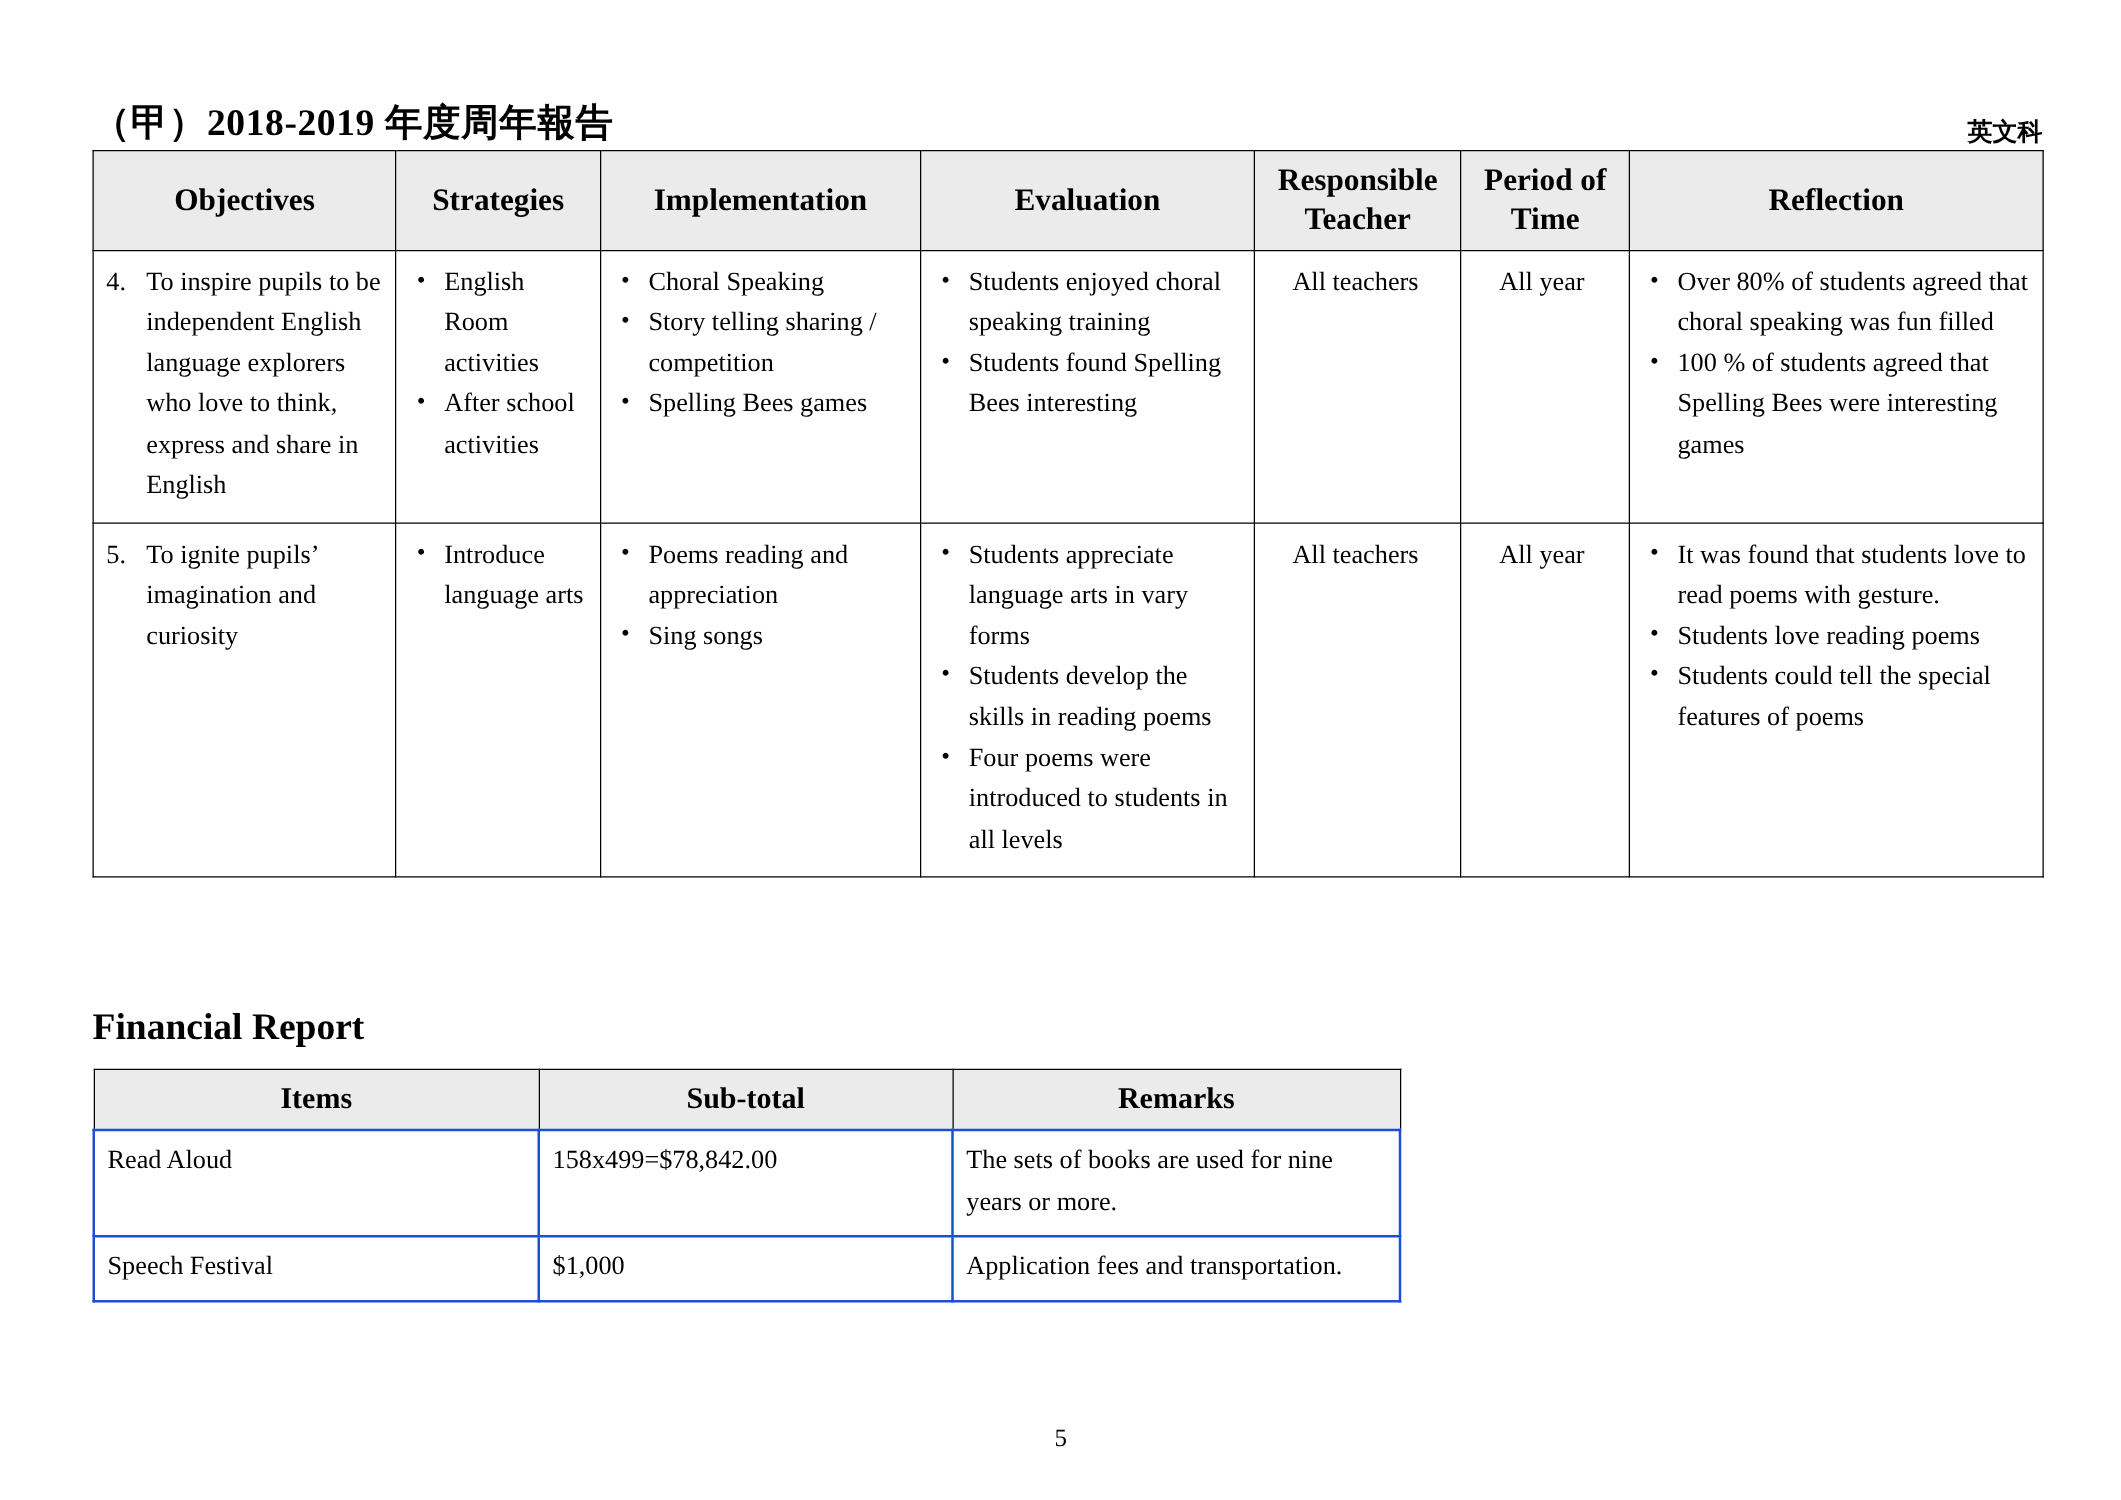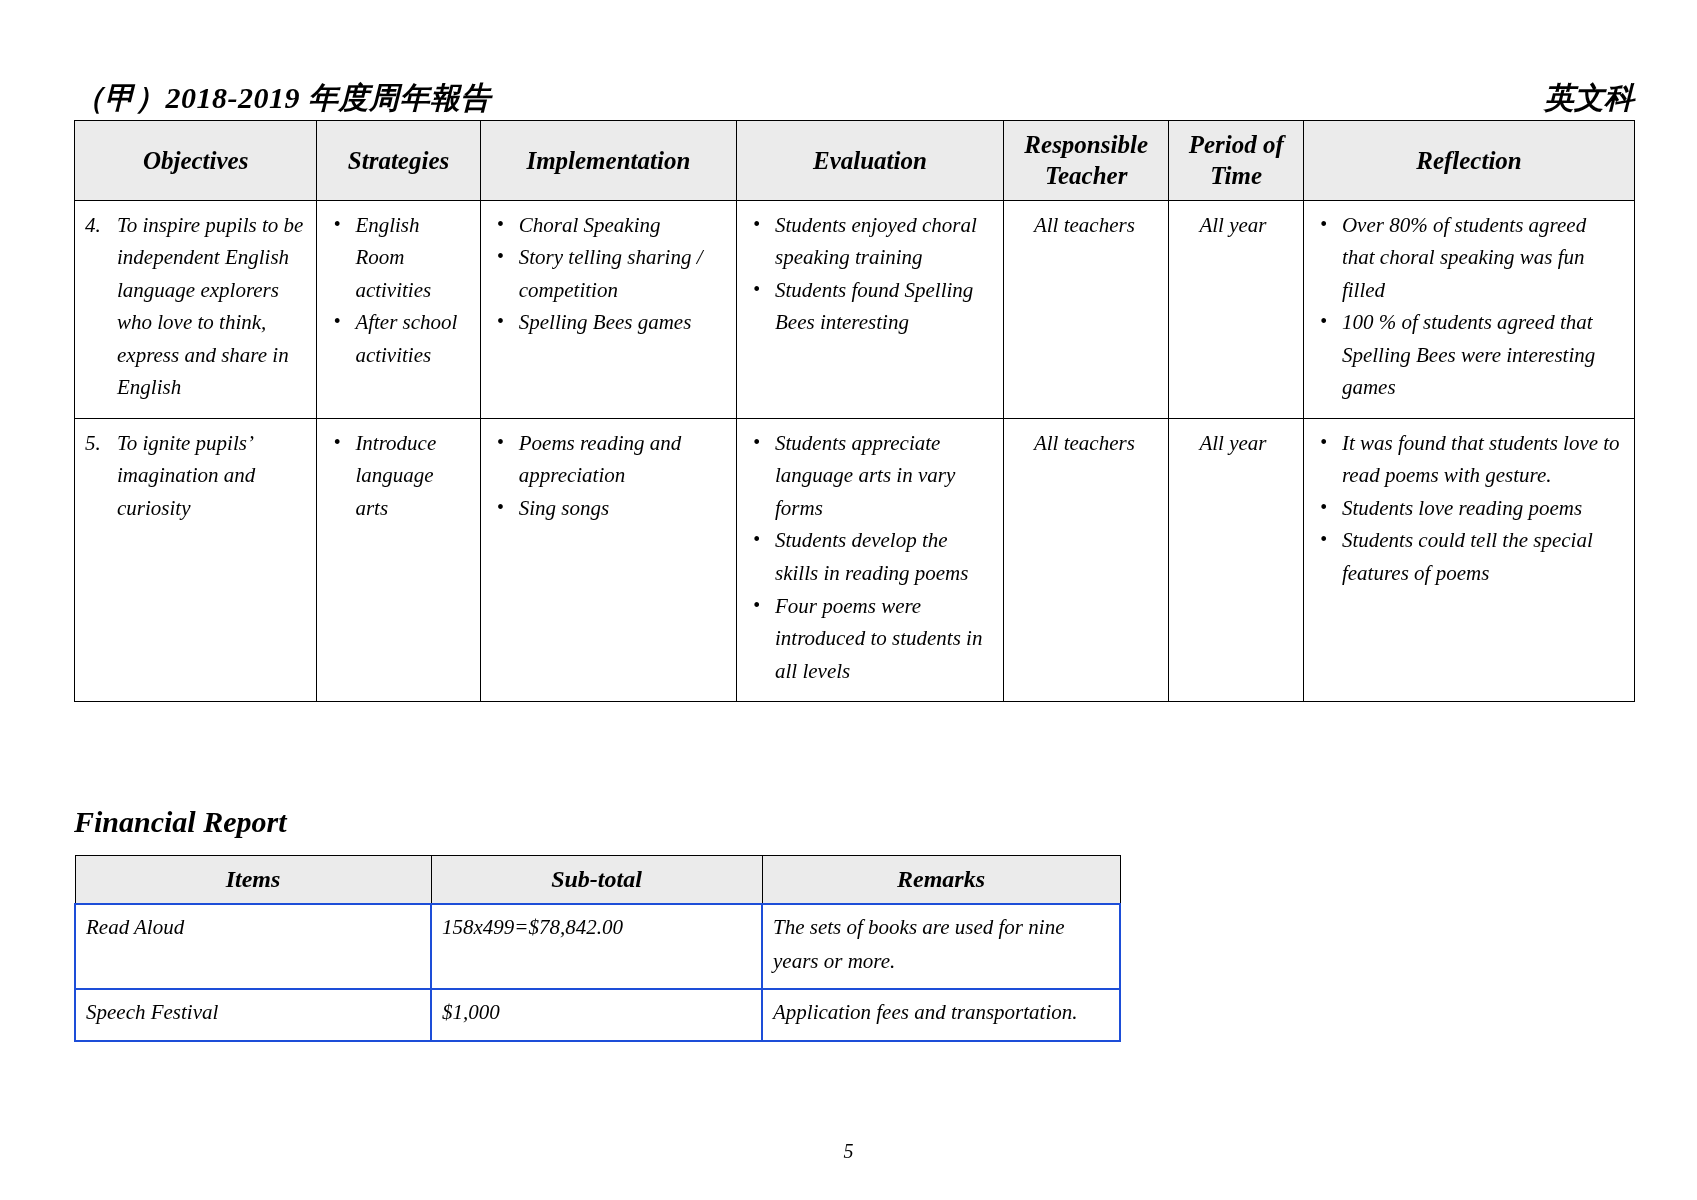--- a/index.html
+++ b/index.html
@@ -14,39 +14,38 @@
     color: #000000;
     position: relative;
     overflow: hidden;
   }
   .page {
     position: absolute;
     left: 0; top: 0;
     width: 1697px;
     height: 1200px;
     padding: 0;
-    font-style: italic;
   }
   .doc-header {
     position: absolute;
     left: 74px;
     top: 78px;
     width: 1560px;
     display: flex;
     justify-content: space-between;
     align-items: flex-end;
   }
   .doc-header .title-left {
     font-size: 30px;
     font-weight: bold;
     letter-spacing: 0.5px;
     white-space: nowrap;
   }
   .doc-header .title-right {
-    font-size: 30px;
+    font-size: 20px;
     font-weight: bold;
     white-space: nowrap;
   }
   .main-table {
     position: absolute;
     left: 74px;
     top: 120px;
     width: 1561px;
     border-collapse: collapse;
     table-layout: fixed;

